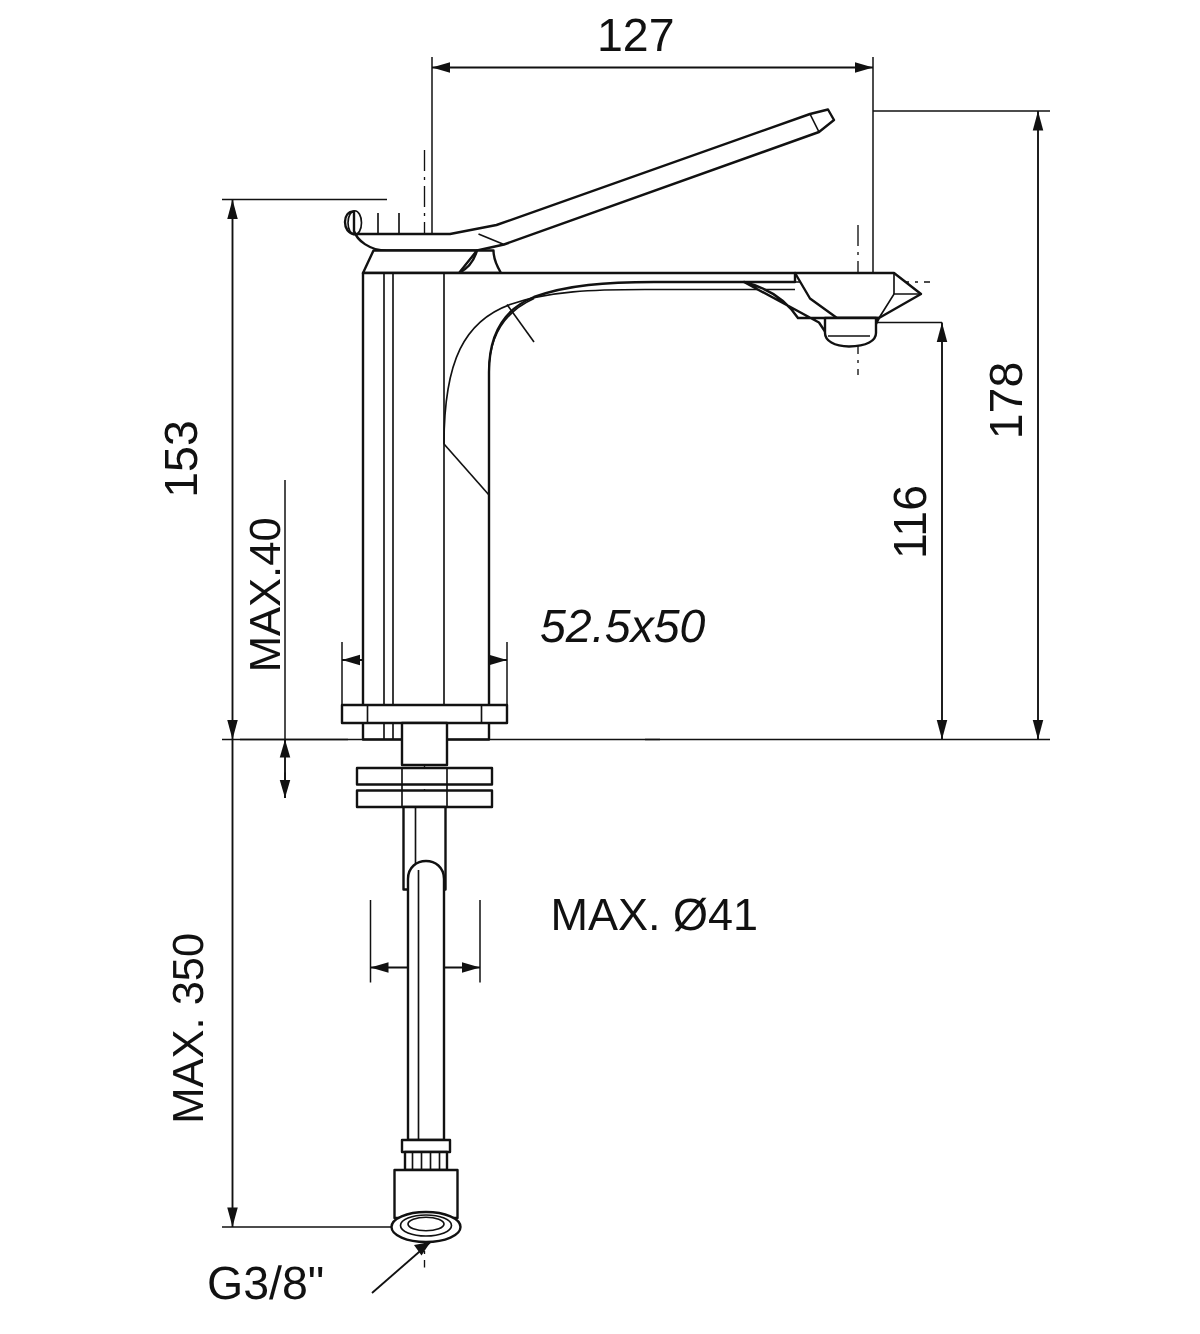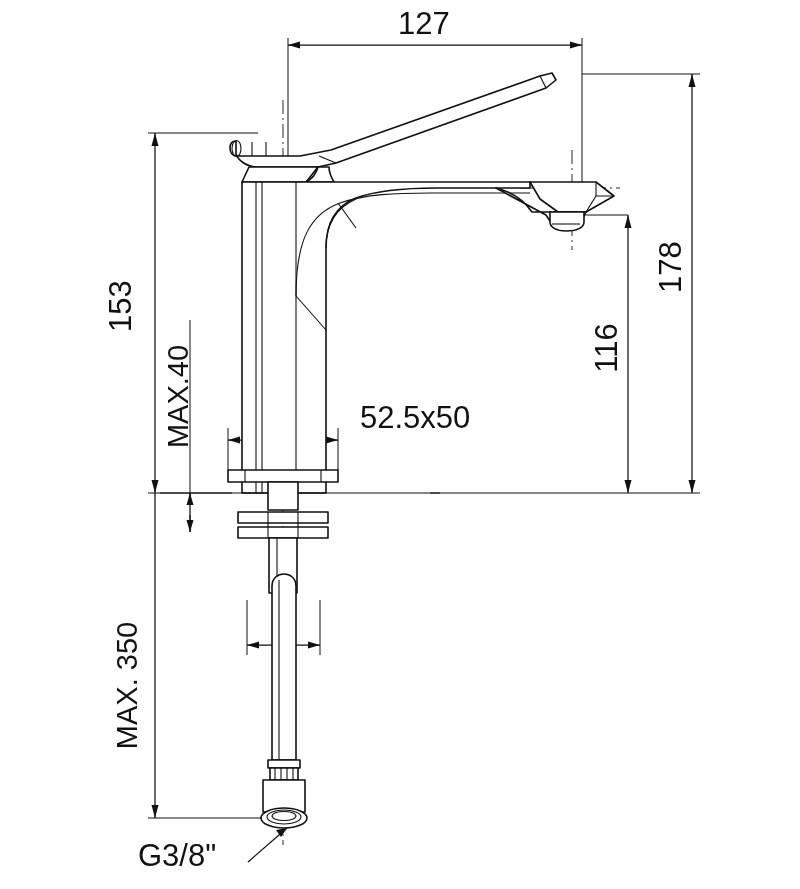--- a/index.html
+++ b/index.html
@@ -199,19 +199,20 @@
   <div class="dim-label rot" style="left:76px;top:288px;font-size:31px;width:90px;text-align:center;">153</div>
 
   <div class="dim-label rot" style="left:98px;top:380px;font-size:29px;width:160px;text-align:center;">MAX.40</div>
 
   <div class="dim-label rot" style="left:27px;top:669px;font-size:29px;width:200px;text-align:center;">MAX. 350</div>
 
   <div class="dim-label rot" style="left:562px;top:330px;font-size:31px;width:90px;text-align:center;">116</div>
 
   <div class="dim-label rot" style="left:626px;top:249px;font-size:31px;width:90px;text-align:center;">178</div>
 
-  <div class="dim-label" style="left:360px;top:400px;font-size:31px;">52.5x50</div>
-
-
+  <div class="dim-label" style="left:360px;top:400px;font-size:31px;font-style:italic;">52.5x50</div>
+
+
+  <div class="dim-label" style="left:367px;top:594px;font-size:30px;">MAX. Ø41</div>
 
   <div class="dim-label" style="left:138px;top:838px;font-size:31px;">G3/8"</div>
 
 </div>
 
 </body></html>

